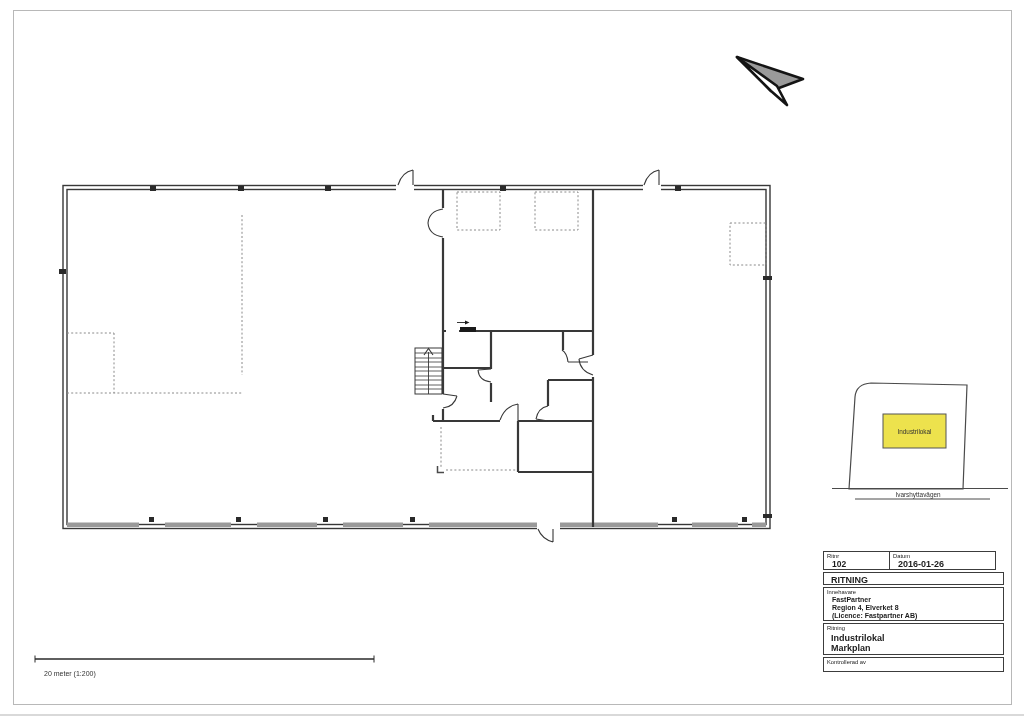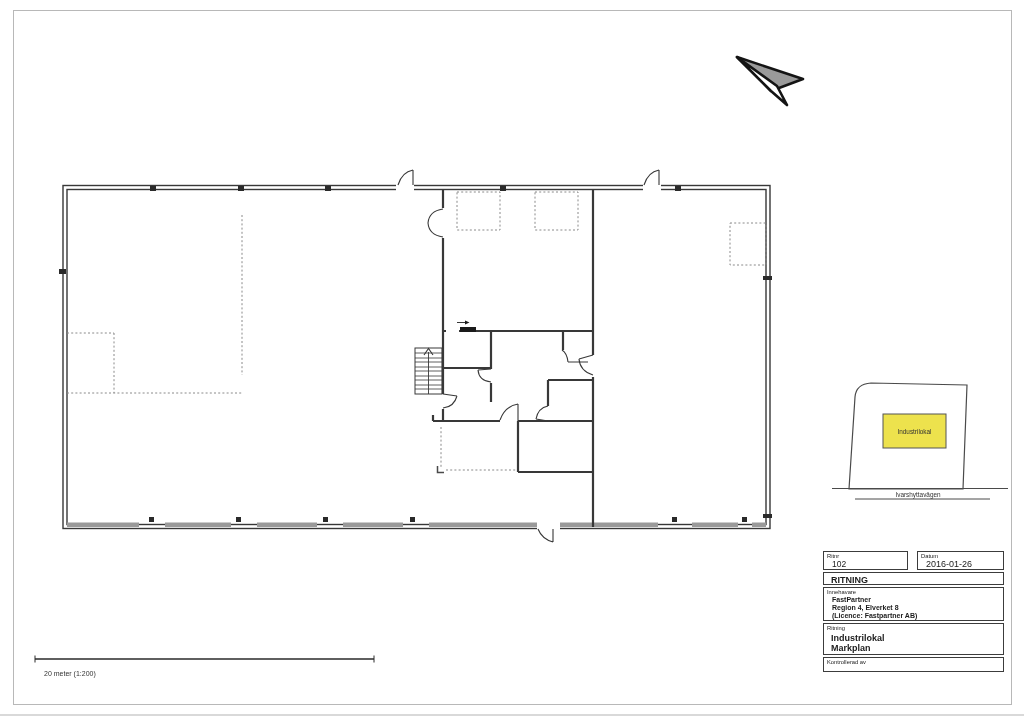--- a/index.html
+++ b/index.html
@@ -4,21 +4,21 @@
 <style>
   html,body{margin:0;padding:0;background:#e8e8e8;}
   #page{position:relative;width:1024px;height:724px;background:#ffffff;overflow:hidden;
         font-family:"Liberation Sans",sans-serif;color:#1c1c1c;}
   #border{position:absolute;left:13px;top:10px;width:997px;height:693px;
           border:1px solid #b8b8b8;}
   #scanline{position:absolute;left:0;top:714px;width:1024px;height:2px;background:#d9d9d9;}
   svg{position:absolute;left:0;top:0;}
   .tb{position:absolute;border:1px solid #3c3c3c;background:#fff;box-sizing:border-box;overflow:hidden;}
   .tb-label{font-size:5.8px;color:#222;padding:1px 0 0 3px;line-height:6.5px;}
-  .tb-val{font-weight:normal;font-size:8.5px;line-height:9px;padding-left:8px;}
+  .tb-val{font-weight:bold;font-size:8.5px;line-height:9px;padding-left:8px;}
   .tb-val-lg{font-weight:bold;font-size:9px;line-height:9.5px;padding-left:7px;}
   .tb-lines{font-weight:bold;font-size:7px;line-height:8.2px;padding-left:8px;}
   #tb-header{font-weight:bold;font-size:9px;padding:2px 0 0 7px;}
   .mt2{margin-top:2px;} .mt4{margin-top:1px;}
 </style>
 </head>
 <body>
 
 <div id="page">
   <div id="border"></div>
@@ -140,21 +140,21 @@
       <line x1="374" y1="655.5" x2="374" y2="662.5" stroke-width="1"></line>
       <text x="44" y="676" font-size="7" fill="#333" stroke="none">20 meter (1:200)</text>
     </g>
   </svg>
 
   <div>
     <div class="tb" style="left:823px;top:551px;width:85px;height:19px;">
       <div class="tb-label">Ritnr</div>
       <div class="tb-val">102</div>
     </div>
-    <div class="tb" style="left:917px;top:551px;width:87px;height:19px;">
+    <div class="tb" style="left:889px;top:551px;width:107px;height:19px;">
       <div class="tb-label">Datum</div>
       <div class="tb-val" style="font-size:9px;">2016-01-26</div>
     </div>
     <div class="tb" style="left:823px;top:572px;width:181px;height:13px;">
       <div id="tb-header">RITNING</div>
     </div>
     <div class="tb" style="left:823px;top:587px;width:181px;height:34px;">
       <div class="tb-label">Innehavare</div>
       <div class="tb-lines">FastPartner</div>
       <div class="tb-lines">Region 4, Elverket 8</div>

